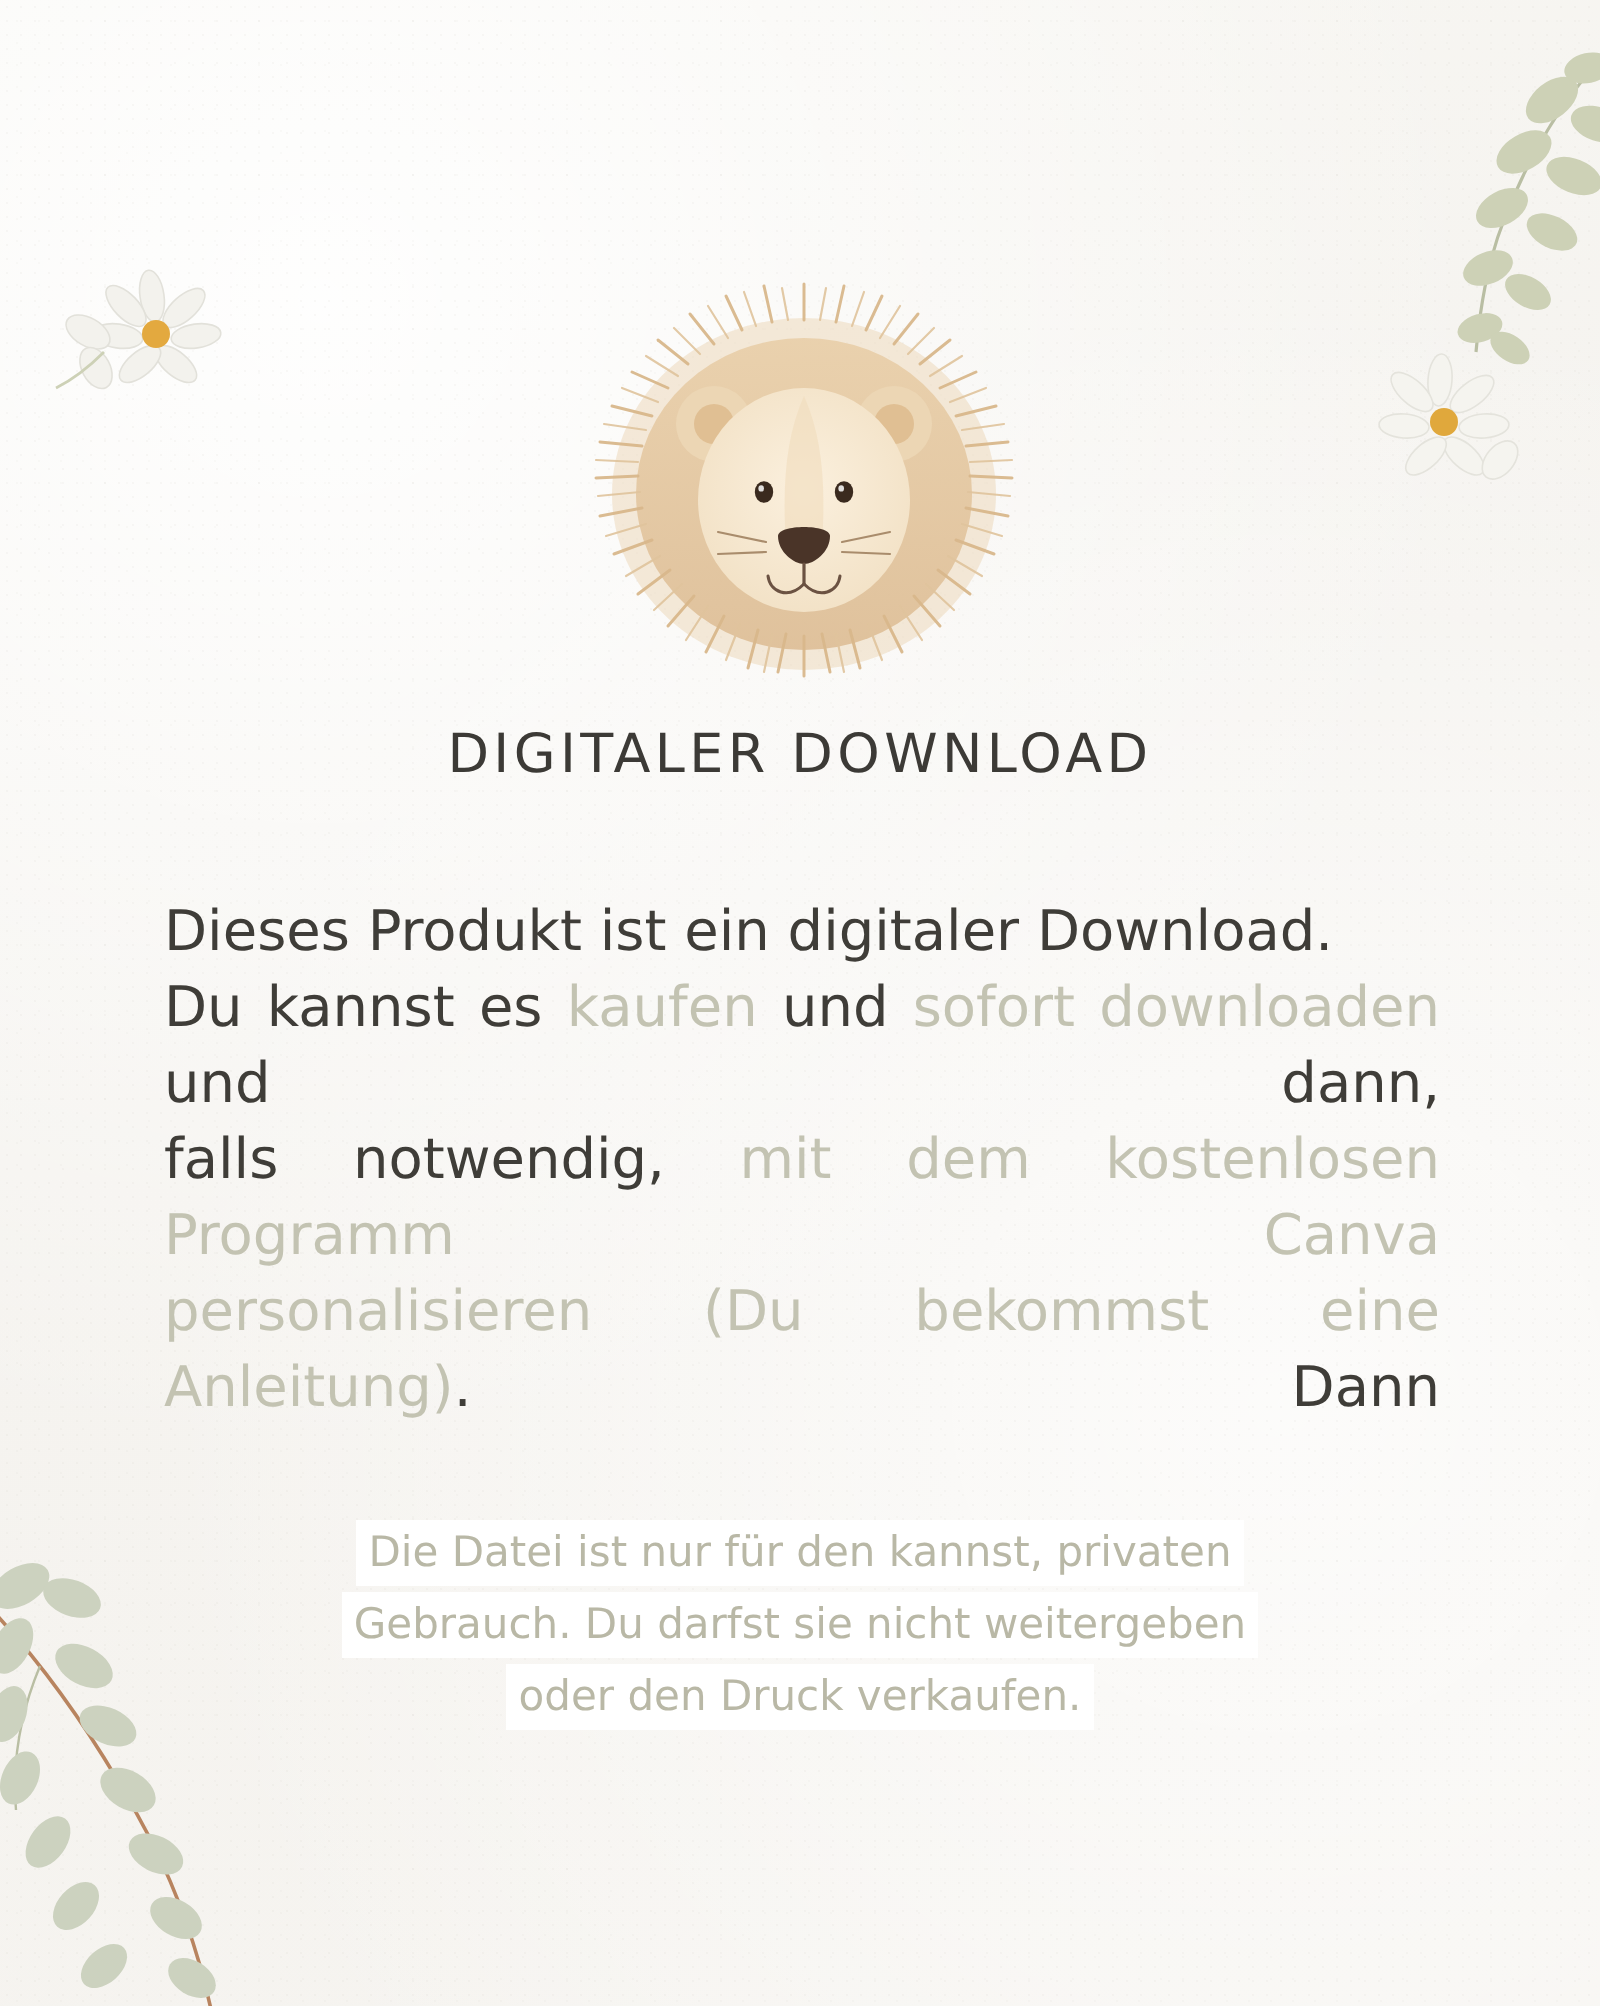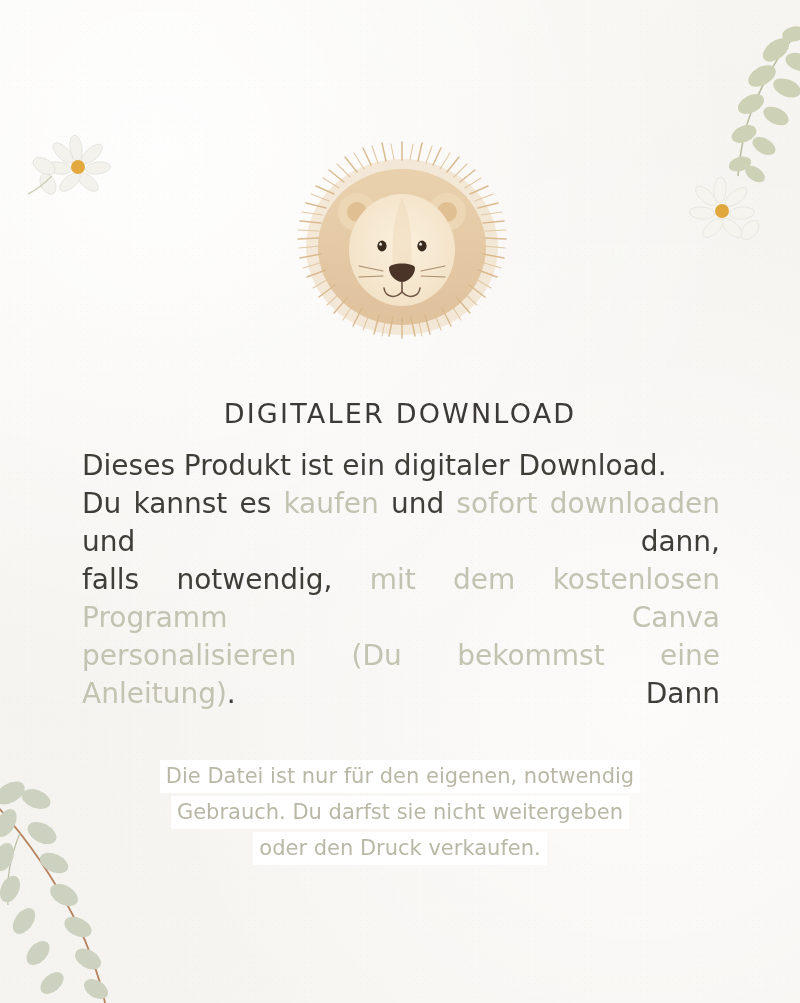--- a/index.html
+++ b/index.html
@@ -45,21 +45,21 @@
     top: 140px;
     width: 235px;
     height: 215px;
   }
 
   
   .headline {
     position: absolute;
     left: 0;
     right: 0;
-    top: 398px;
+    top: 362px;
     text-align: center;
     font-family: "DejaVu Sans", sans-serif;
     font-size: 27px;
     letter-spacing: 2.2px;
     color: #3c3a36;
     font-weight: 400;
   }
 
   
   .body-text {
@@ -309,17 +309,17 @@
     </span>
     <span class="line justify">
       <span>falls notwendig, </span><span class="muted">mit dem kostenlosen Programm Canva</span>
     </span>
     <span class="line justify">
       <span class="muted">personalisieren (Du bekommst eine Anleitung)</span><span>. Dann</span>
     </span>
   </div>
 
   <div class="notice">
-    <span class="nl">Die Datei ist nur für den eigenen, notwendig</span><br>
+    <span class="nl">Die Datei ist nur für den kannst, privaten</span><br>
     <span class="nl">Gebrauch. Du darfst sie nicht weitergeben</span><br>
     <span class="nl">oder den Druck verkaufen.</span>
   </div>
 </div>
 
 </body></html>

